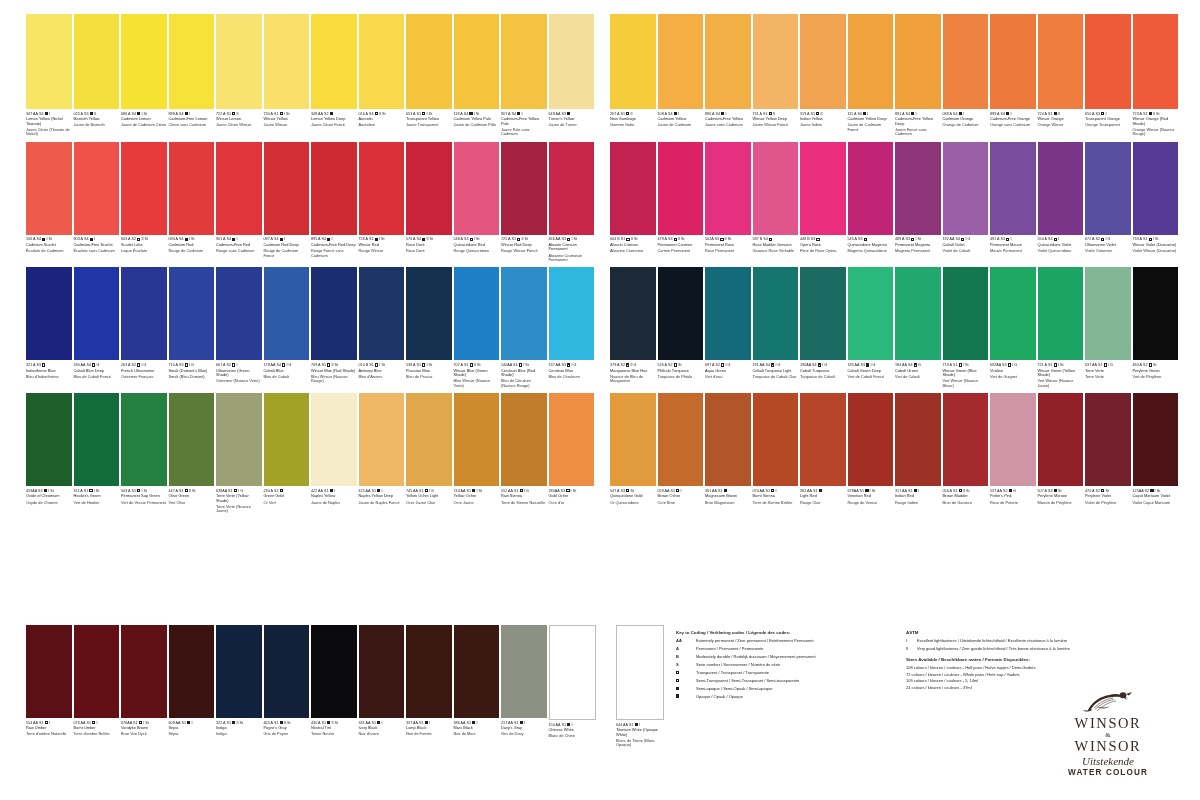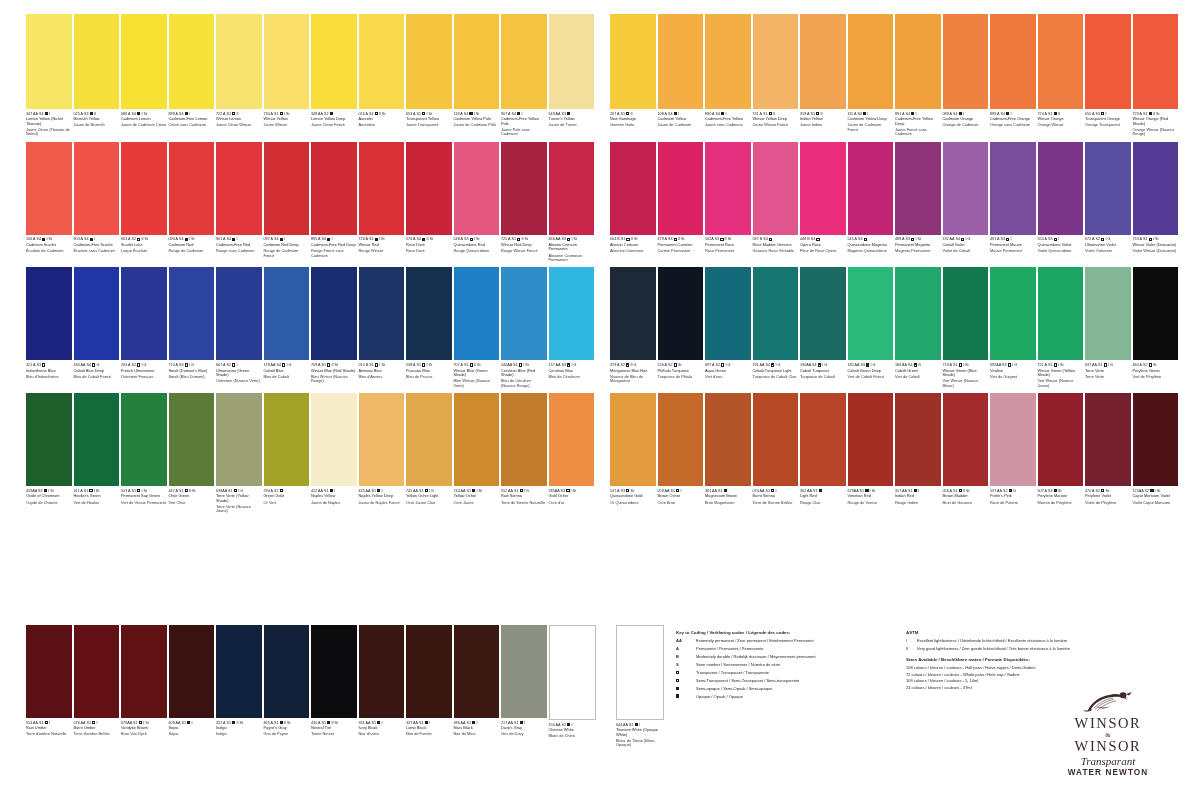--- a/index.html
+++ b/index.html
@@ -1448,16 +1448,16 @@
         <g stroke="#3b2b26" stroke-width="0.55" fill="none">
           <path d="M12 18 C17 13 24 9 31 8"></path>
           <path d="M13 19.5 C18 14.5 25 10.5 32 9.5"></path>
           <path d="M15 21 C20 16 27 12 34 11"></path>
         </g>
       </svg>
     </div>
     <div class="wn">WINSOR</div>
     <div class="amp">&amp;</div>
     <div class="wn">WINSOR</div>
-    <div class="prof">Transparant</div>
-    <div class="wc">WATER NEWTON</div>
+    <div class="prof">Uitstekende</div>
+    <div class="wc">WATER COLOUR</div>
   </div>
 </div>
 
 </body></html>

